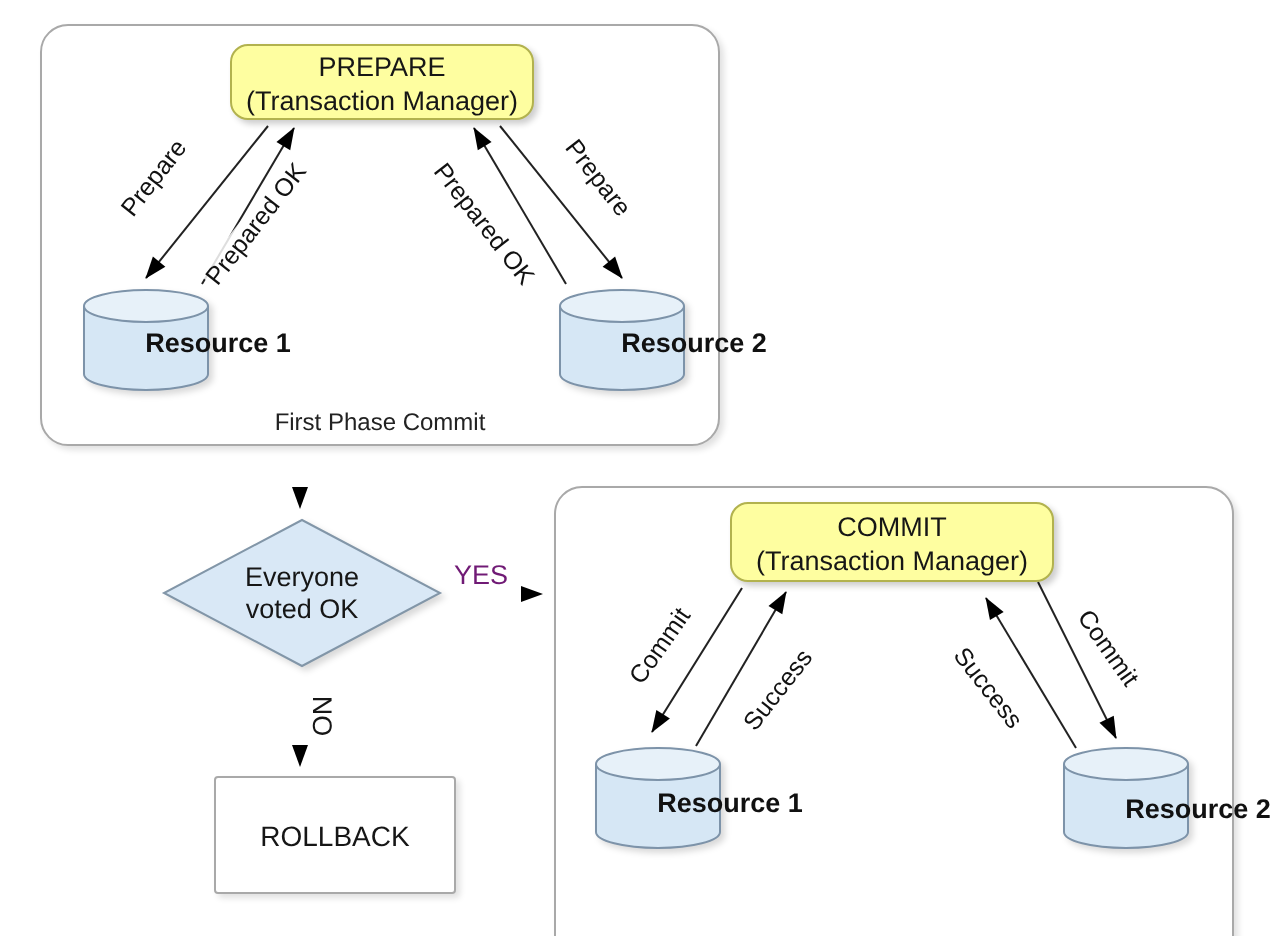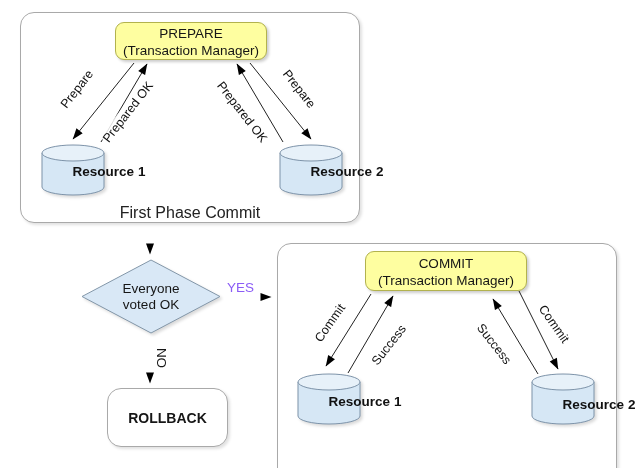--- a/index.html
+++ b/index.html
@@ -39,21 +39,21 @@
   .cyl .top{fill:var(--resource_top_fill,#e6f0f9);stroke:var(--resource_border,#7d93a9);stroke-width:1;}
   .res-label{
     position:absolute;font-weight:bold;font-size:13.5px;white-space:nowrap;
     transform:translateX(-50%);color:#111;margin-left:36px;
   }
   #phase1 .res-label.l1{left:52px;top:151px;}
   #phase1 .res-label.l2{left:290px;top:151px;}
   #phase2 .res-label.l1{left:51px;top:150px;}
   #phase2 .res-label.l2{left:285px;top:153px;}
   
-  .caption{position:absolute;left:0;right:0;text-align:center;font-size:16px;color:#222;}
+  .caption{position:absolute;left:0;right:0;text-align:center;font-size:12px;color:#222;}
   #phase1 .caption{top:191px;}
   #phase2 .caption{top:187px;}
   
   .edge-label{
     position:absolute;font-size:12.5px;color:#111;white-space:nowrap;
     background:rgba(255,255,255,.85);padding:0 1px;
     transform:translate(-50%,-50%) rotate(var(--r,0deg));
   }
   #phase1 .e0{left:56px;top:76px;--r:-52deg;}
   #phase1 .e1{left:107px;top:99px;--r:-52deg;}
@@ -65,32 +65,31 @@
   #phase2 .e3{left:276px;top:80px;--r:55deg;}
   
   #decision{position:absolute;left:80px;top:258px;width:142px;height:77px;}
   #decision svg{position:absolute;left:0;top:0;filter:drop-shadow(2px 2px 1.5px rgba(0,0,0,.15));}
   #decision .poly{fill:var(--decision_fill,#d9e8f6);stroke:var(--decision_border,#8296a8);stroke-width:1;}
   #decision .dtext{
     position:absolute;inset:0;display:flex;flex-direction:column;align-items:center;
     justify-content:center;font-size:13.5px;line-height:16px;text-align:center;color:#161616;
   }
   
-  #yes-label{position:absolute;left:227px;top:281px;font-size:13.5px;line-height:14px;color:#8b5cf6;}
+  #yes-label{position:absolute;left:227px;top:281px;font-size:13.5px;line-height:14px;color:#701a75;}
   #no-label{
     position:absolute;left:161px;top:358px;font-size:13.5px;color:#161616;
     transform:translate(-50%,-50%) rotate(90deg);
   }
   
   #rollback{
     position:absolute;left:107px;top:388px;width:121px;height:59px;background:#fff;
-    border:1px solid var(--container_border,#a9a9a9);border-radius:14px;
+    border:1px solid var(--container_border,#a9a9a9);border-radius:2px;
     display:flex;align-items:center;justify-content:center;font-size:14px;color:#161616;
     box-shadow:2px 2px 3px rgba(0,0,0,.12);
-    font-weight:bold;
   }
   
   #connectors{position:absolute;left:0;top:0;z-index:0;}
   .phase-box,#decision,#rollback,#yes-label,#no-label{z-index:1;}
 </style>
 </head>
 <body>
 
 <div id="stage">
 

